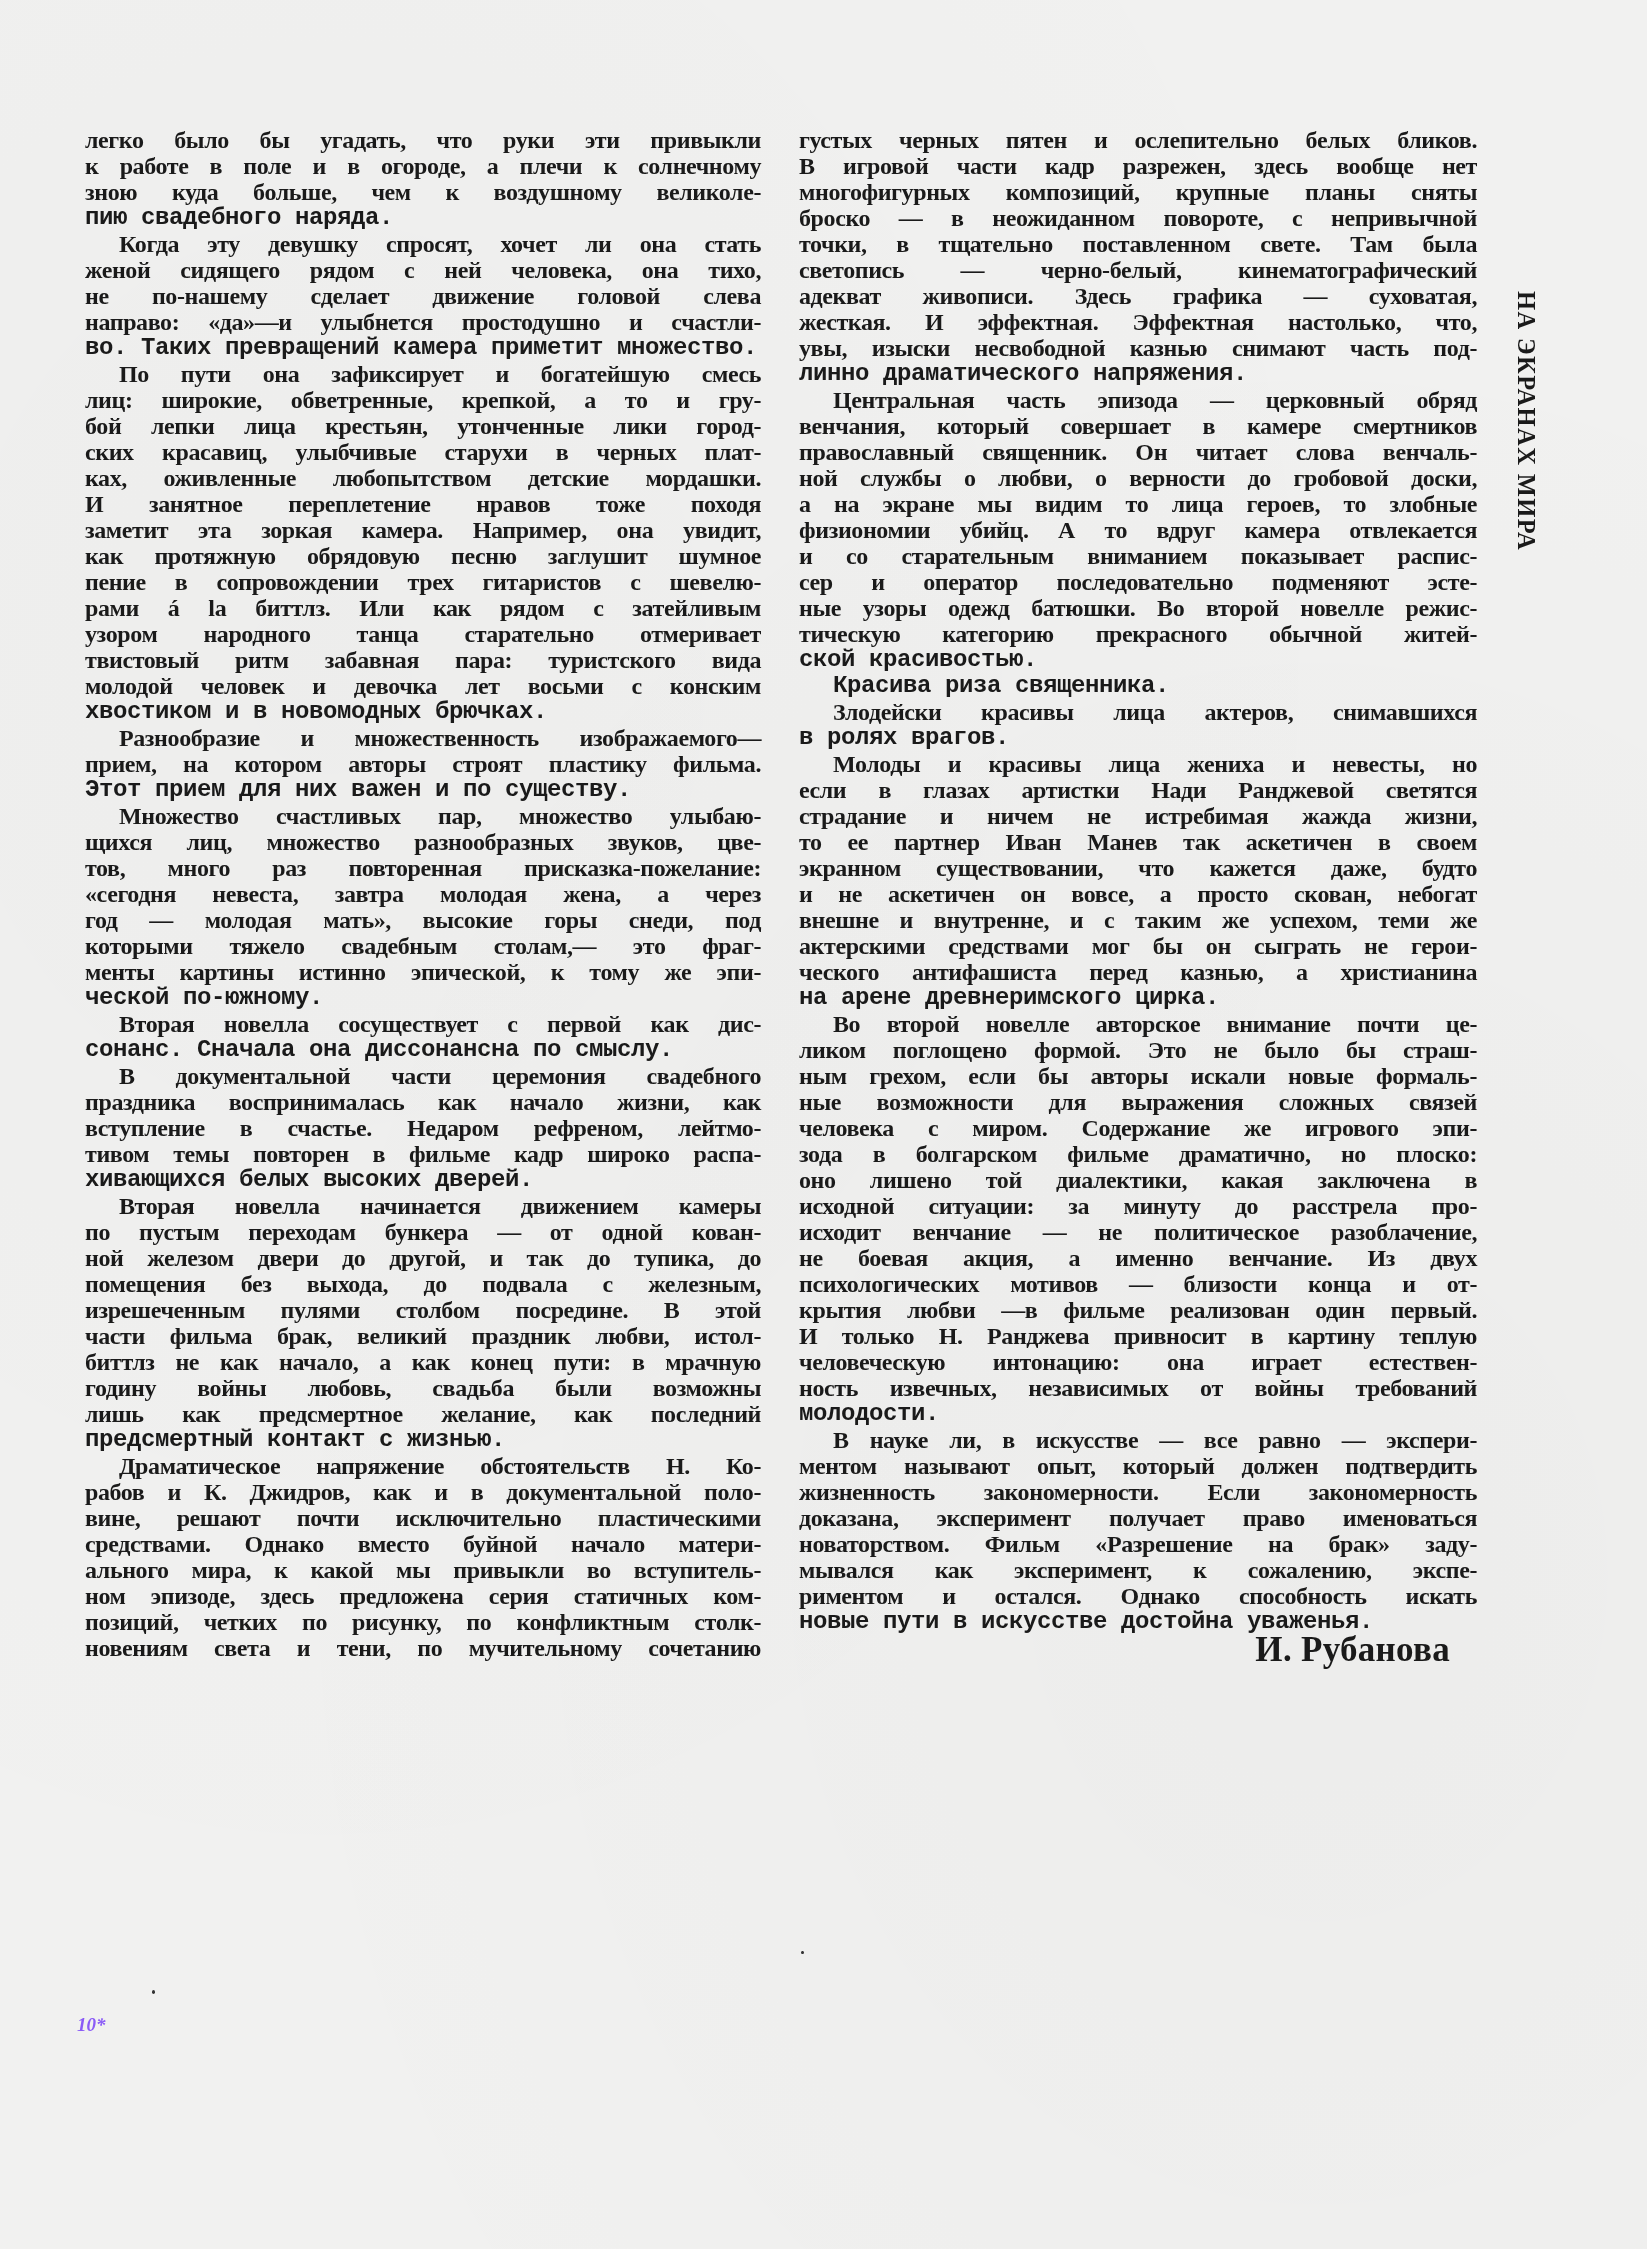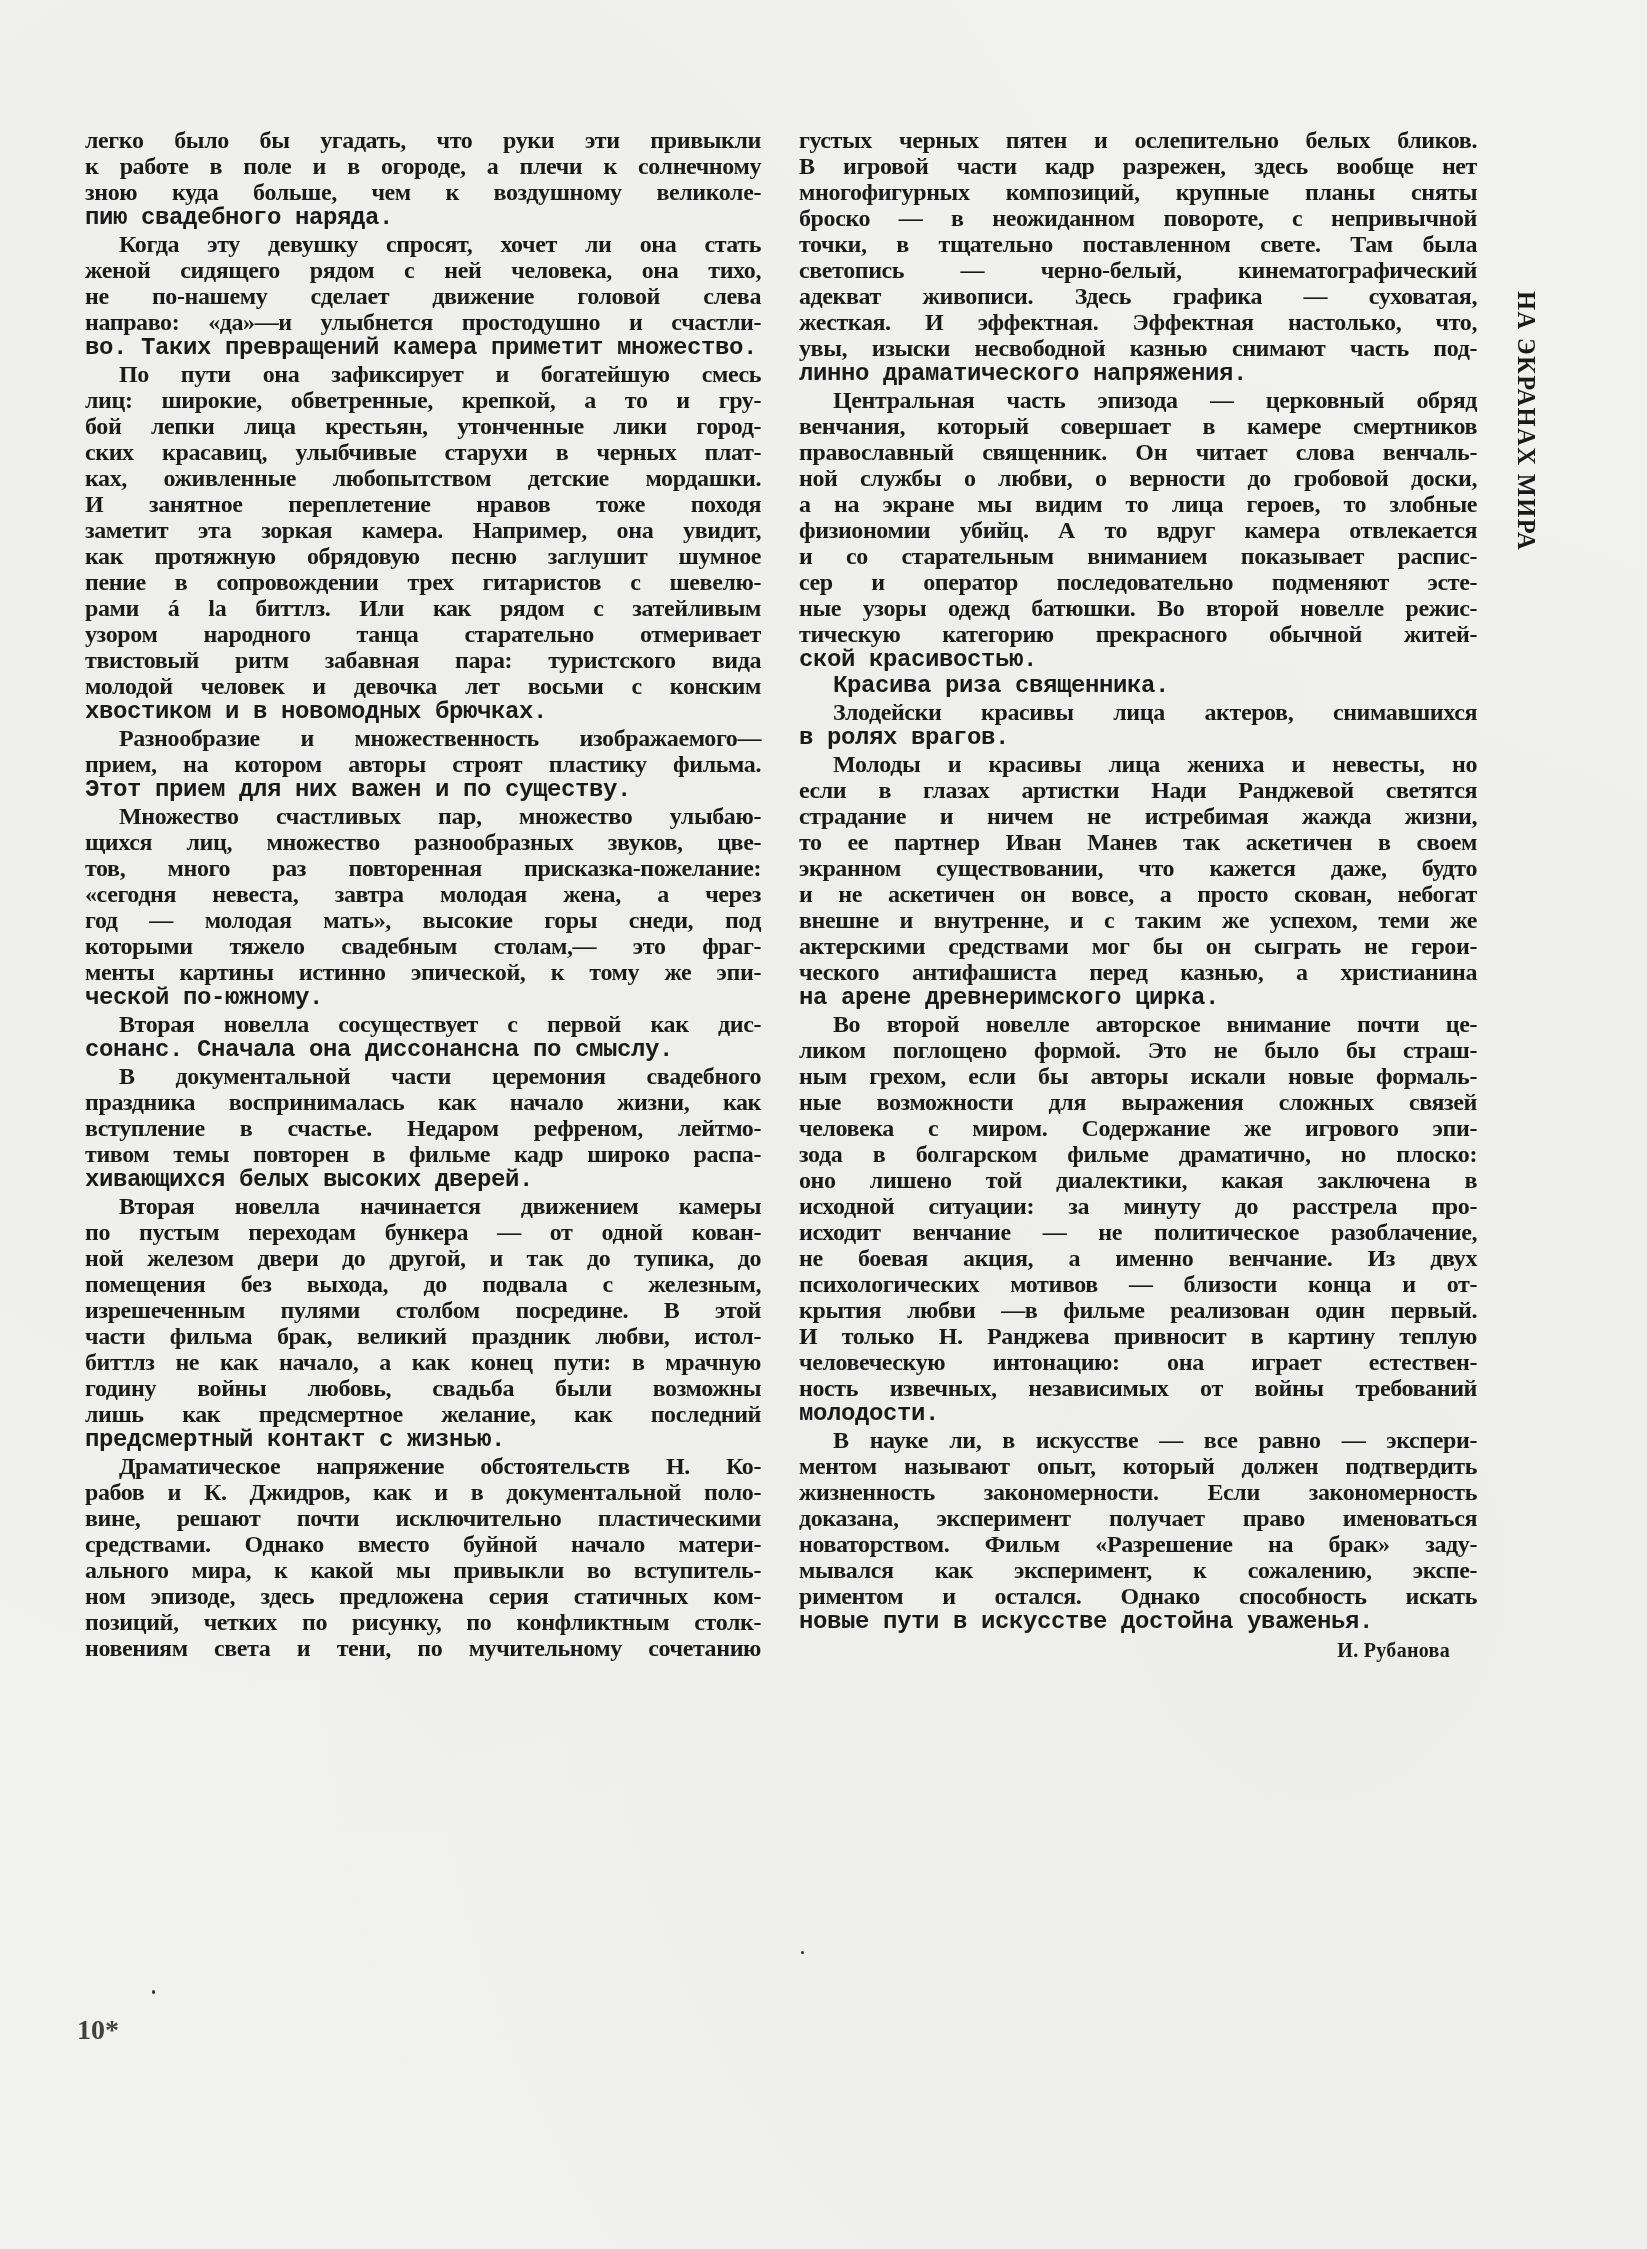--- a/index.html
+++ b/index.html
@@ -36,21 +36,21 @@
     text-align-last: justify;
     letter-spacing: -0.4px;
     transform-origin: left center;
   }
   .line.last { text-align-last: left; font-family: Liberation Mono, monospace; }
   .line.indent { padding-left: 34px; }
   .signature {
     display: block;
     height: 30px;
     line-height: 30px;
-    font-size: 20px;
+    font-size: 35px;
     font-weight: bold;
     text-align: right;
     padding-right: 27px;
     letter-spacing: 0.3px;
   }
   .side-heading {
     position: absolute;
     left: 1506px;
     top: 291px;
     width: 34px;
@@ -62,22 +62,23 @@
     letter-spacing: 1.4px;
     color: #1a1a1a;
     white-space: nowrap;
   }
   .page-number {
     position: absolute;
     left: 77px;
     top: 2014px;
     font-family: "Liberation Serif", "DejaVu Serif", serif;
     font-weight: bold;
-    font-size: 28px;
-    color: #404040;
+    font-size: 19px;
+    color: #8b5cf6;
+    font-style: italic;
   }
   .speck { position: absolute; background: #333; border-radius: 50%; }
 </style>
 </head>
 <body>
 
 <div class="page-noise"></div>
 
 <div class="column col-left" id="col-left">
     <span class="line">легко было бы угадать, что руки эти привыкли</span>

